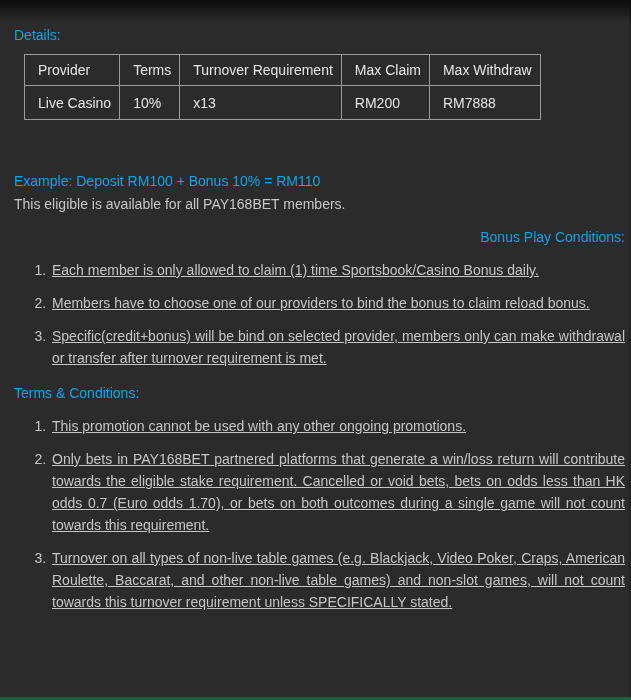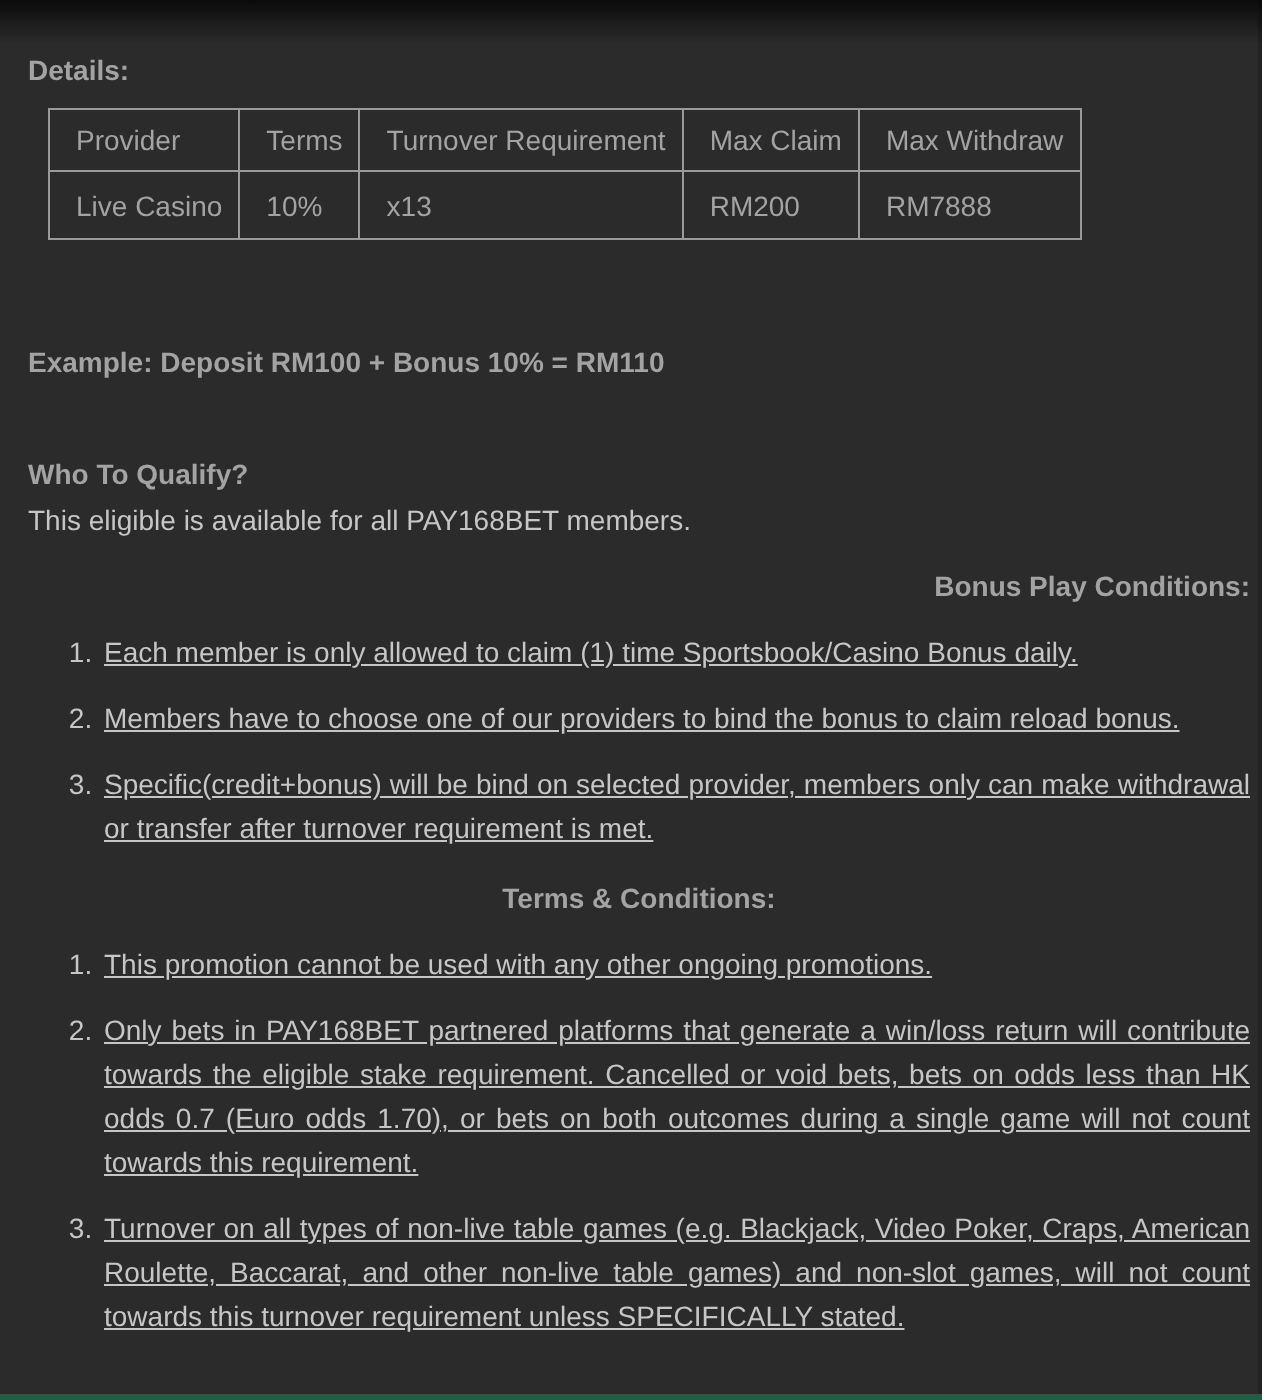--- a/index.html
+++ b/index.html
@@ -31,26 +31,26 @@
   }
   .bottom-accent {
     position: absolute;
     bottom: 0; left: 0; right: 0;
     height: 3px;
     background: #215e41;
     z-index: 4;
   }
   .content { padding: 24px 6px 0 14px; }
   p { margin: 0; }
-  .bold { font-weight: bold; color: #a3a3a3; }
+  .bold { font-weight: normal; color: #0ea5e9; }
 
   table.details-table {
     border-collapse: collapse;
     margin: 8px 0 0 10px;
-    color: #a3a3a3;
+    color: #e5e5e5;
     table-layout: fixed;
   }
   .details-table th, .details-table td {
     border: 1px solid #9a9a9a;
     font-weight: normal;
     text-align: left;
     padding: 0 8px 0 13px;
     white-space: nowrap;
     overflow: hidden;
   }
@@ -59,21 +59,21 @@
   .col-provider { width: 89px; }
   .col-bonus { width: 52px; }
   .col-turnover { width: 158px; }
   .col-maxclaim { width: 80px; }
   .col-maxwithdraw { width: 110px; }
 
   .example-block { margin-top: 50px; }
   .who-heading { margin-top: 34px; }
   .qualify-body { margin-top: 1px; }
   .bonus-heading { margin-top: 11px; text-align: right; }
-  .terms-heading { margin-top: 13px; text-align: center; }
+  .terms-heading { margin-top: 13px; }
 
   ol.cond-list {
     margin: 0;
     padding: 0 0 0 36px;
   }
   ol.cond-list li {
     margin-top: 11px;
     text-align: justify;
     padding-left: 2px;
     text-decoration: underline;
@@ -114,21 +114,20 @@
         <td>RM200</td>
         <td>RM7888</td>
       </tr>
     </tbody>
   </table>
 
   <div class="example-block">
     <p class="bold">Example: Deposit RM100 + Bonus 10% = RM110</p>
   </div>
 
-  <p class="bold who-heading">Who To Qualify?</p>
   <p class="qualify-body">This eligible is available for all PAY168BET members.</p>
 
   <p class="bold bonus-heading">Bonus Play Conditions:</p>
   <ol class="cond-list">
     <li>Each member is only allowed to claim (1) time Sportsbook/Casino Bonus daily.</li>
     <li>Members have to choose one of our providers to bind the bonus to claim reload bonus.</li>
     <li>Specific(credit+bonus) will be bind on selected provider, members only can make withdrawal or transfer after turnover requirement is met.</li>
   </ol>
 
   <p class="bold terms-heading">Terms &amp; Conditions:</p>

